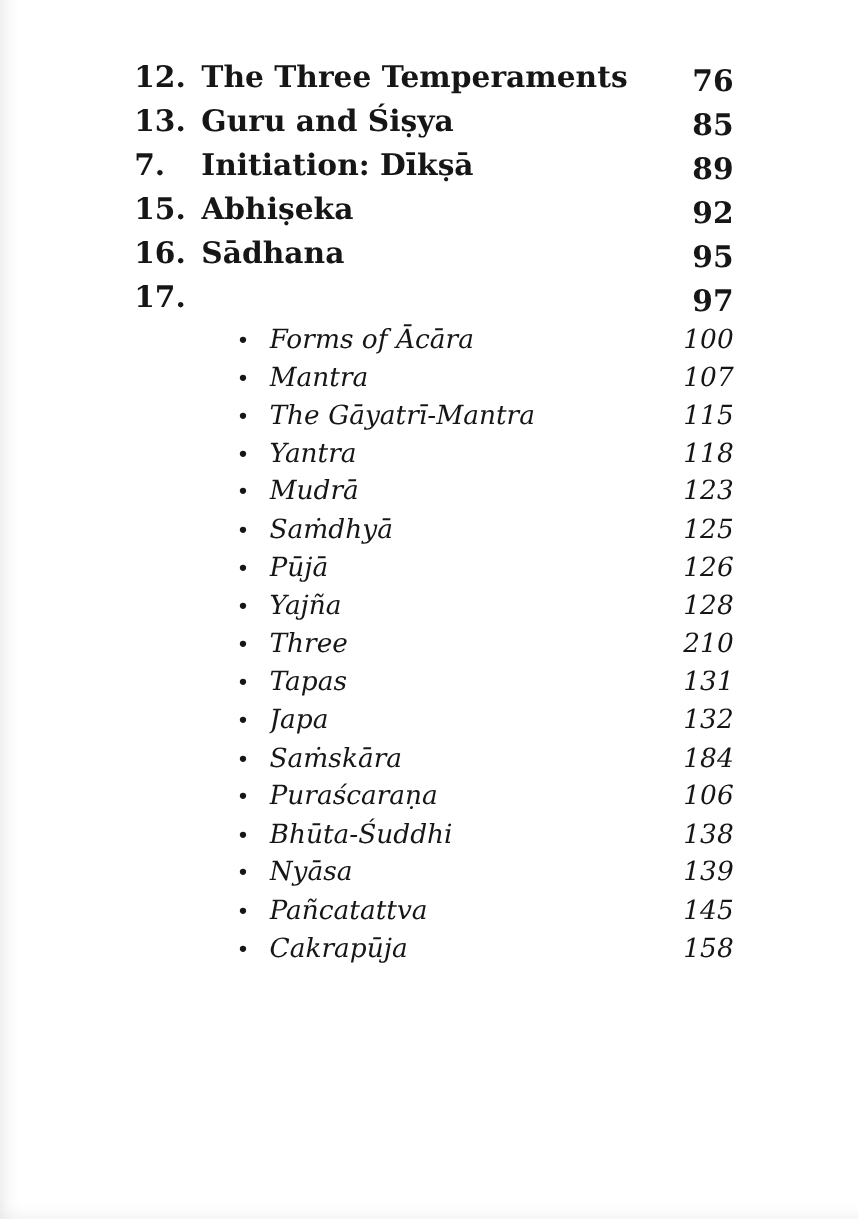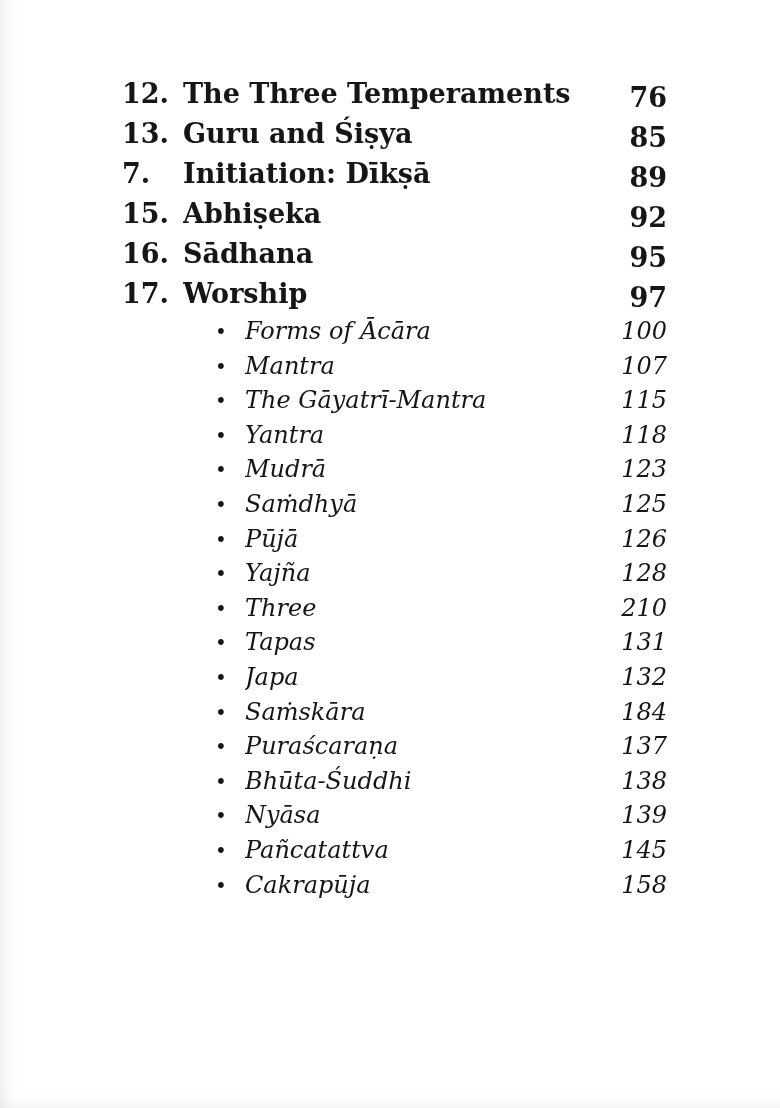--- a/index.html
+++ b/index.html
@@ -12,21 +12,21 @@
     width: 780px;
     height: 1108px;
     background: #ffffff;
     overflow: hidden;
     font-family: "DejaVu Serif", "Liberation Serif", serif;
     color: #161616;
     box-shadow: inset 14px -10px 22px -18px rgba(0,0,0,0.18);
   }
   .toc {
     position: absolute;
-    top: 74px;
+    top: 51px;
     left: 122px;
     width: 545px;
   }
   .row {
     display: flex;
     align-items: baseline;
     white-space: nowrap;
   }
   .row.chapter {
     font-weight: 700;
@@ -95,21 +95,20 @@
   </div>
 
   <div class="row chapter">
     <span class="num">16.</span>
     <span class="title">Sādhana</span>
     <span class="page-num">95</span>
   </div>
 
   <div class="row chapter">
     <span class="num">17.</span>
-    <span class="title">Worship</span>
     <span class="page-num">97</span>
   </div>
 
   <div class="row topic">
     <span class="bullet">•</span>
     <span class="title">Forms of Ācāra</span>
     <span class="page-num">100</span>
   </div>
 
   <div class="row topic">
@@ -174,21 +173,21 @@
 
   <div class="row topic">
     <span class="bullet">•</span>
     <span class="title">Saṁskāra</span>
     <span class="page-num">184</span>
   </div>
 
   <div class="row topic">
     <span class="bullet">•</span>
     <span class="title">Puraścaraṇa</span>
-    <span class="page-num">137</span>
+    <span class="page-num">106</span>
   </div>
 
   <div class="row topic">
     <span class="bullet">•</span>
     <span class="title">Bhūta-Śuddhi</span>
     <span class="page-num">138</span>
   </div>
 
   <div class="row topic">
     <span class="bullet">•</span>

